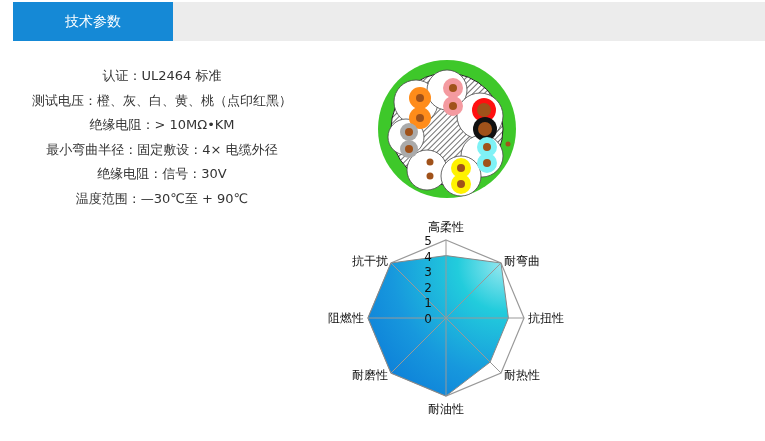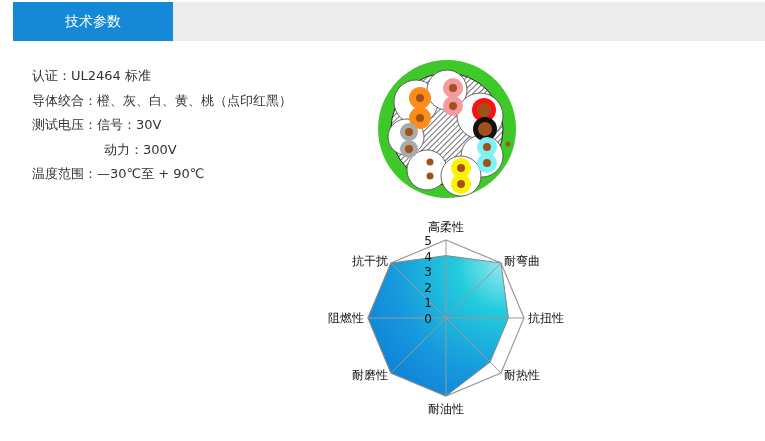--- a/index.html
+++ b/index.html
@@ -1,37 +1,38 @@
 <!DOCTYPE html>
 <html><head>
 <meta charset="utf-8">
 <style>
   html,body{margin:0;padding:0;background:#fff;}
   body{width:765px;height:441px;position:relative;overflow:hidden;font-family:"DejaVu Sans","Liberation Sans",sans-serif;}
   .tabbar{position:absolute;left:13px;top:2px;width:764px;height:39px;background:#ececec;}
   .tab-active{position:absolute;left:0;top:0;width:160px;height:39px;background:#1589d6;color:#fff;font-size:14px;line-height:39px;text-align:center;cursor:pointer;}
   .specs{position:absolute;left:32px;top:64px;font-size:13px;color:#333;}
-  .spec-row{height:24.5px;line-height:24.5px;white-space:nowrap;}
+  .spec-row{height:24.5px;line-height:24.5px;white-space:nowrap;text-align:center;}
   .spec-row.indent{padding-left:72px;}
   .cable{position:absolute;left:372px;top:58px;width:150px;height:142px;}
   .radar{position:absolute;left:320px;top:214px;width:260px;height:220px;}
   .radar text{font-family:"DejaVu Sans","Liberation Sans",sans-serif;font-size:12px;fill:#111;}
 </style>
 </head>
 <body>
 
 <div class="tabbar">
   <div class="tab-active">技术参数</div>
 </div>
 
 <div class="specs">
   <div class="spec-row">认证：UL2464 标准</div>
-  <div class="spec-row">导体绞合：橙、灰、白、黄、桃（点印红黑）</div>
-  <div class="spec-row">测试电压：信号：30V</div>
-  <div class="spec-row indent">动力：300V</div>
+  <div class="spec-row">测试电压：橙、灰、白、黄、桃（点印红黑）</div>
+  <div class="spec-row">绝缘电阻：&gt; 10MΩ•KM</div>
+  <div class="spec-row">最小弯曲半径：固定敷设：4× 电缆外径</div>
+  <div class="spec-row">绝缘电阻：信号：30V</div>
   <div class="spec-row">温度范围：—30℃至 + 90℃</div>
 </div>
 
 <div class="cable">
   <svg width="150" height="142" viewBox="0 0 150 142">
     <defs>
       <pattern id="hatch" width="4" height="4" patternUnits="userSpaceOnUse" patternTransform="rotate(45)">
         <rect width="4" height="4" fill="#fff"></rect>
         <line x1="0" y1="0" x2="0" y2="4" stroke="#333" stroke-width="1.4"></line>
       </pattern>

